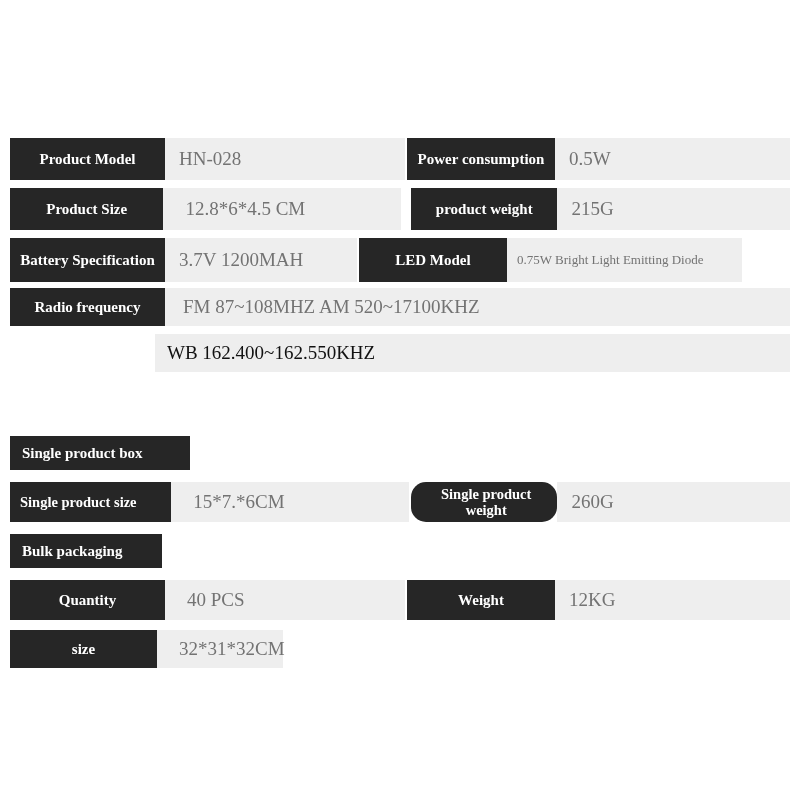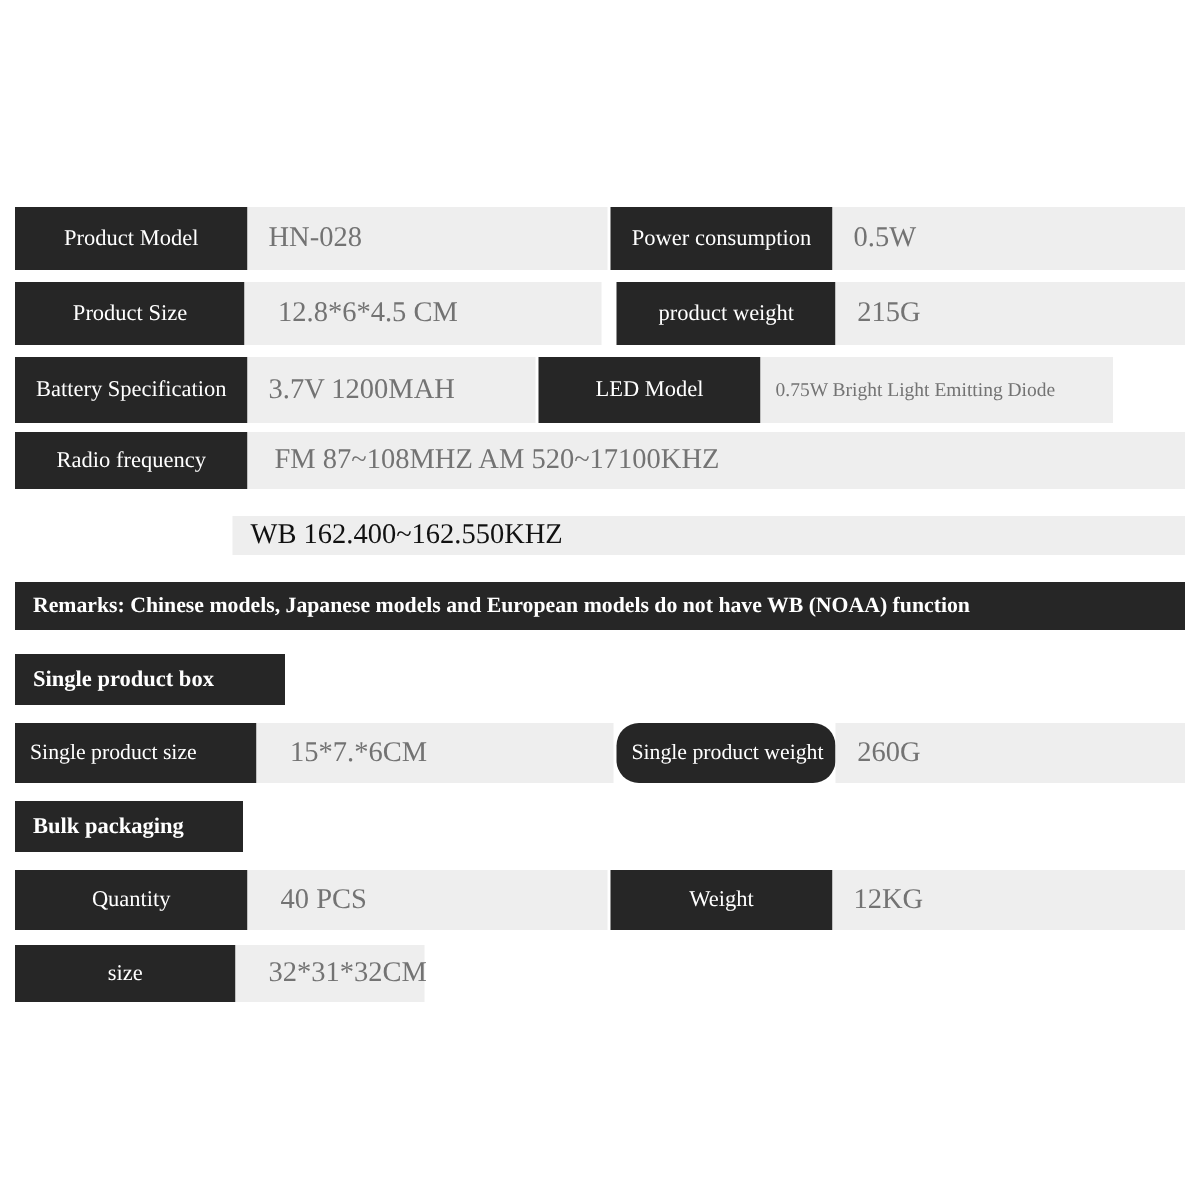--- a/index.html
+++ b/index.html
@@ -29,21 +29,21 @@
   .cell {
     display: flex;
     align-items: center;
     box-sizing: border-box;
   }
   .lbl {
     background: #262626;
     color: #ffffff;
     justify-content: center;
     text-align: center;
-    font-weight: normal;
+    font-weight: bold;
     font-size: 15px;
     line-height: 1.12;
     padding: 2px 6px;
   }
   .lbl.small {
     font-size: 14.5px;
   }
   .lbl.two-line {
     flex-direction: column;
     justify-content: center;
@@ -115,23 +115,22 @@
     <div class="cell val" style="width:192px;">3.7V 1200MAH</div>
     <div class="cell lbl" style="width:148px; margin-left:2px;">LED Model</div>
     <div class="cell val tiny" style="width:235px; padding-left:10px;">0.75W Bright Light Emitting Diode</div>
   </div>
 
   <div class="row" style="left:10px; top:288px; width:780px; height:38px;">
     <div class="cell lbl" style="width:155px;">Radio frequency</div>
     <div class="cell val" style="width:625px; padding-left:18px;">FM 87~108MHZ   AM 520~17100KHZ</div>
   </div>
 
-  <div class="wide-val" style="position:absolute; left:155px; top:344px; width:635px; height:26px; padding-left:12px;">WB 162.400~162.550KHZ</div>
+  <div class="wide-val" style="position:absolute; left:155px; top:334px; width:635px; height:38px; padding-left:12px;">WB 162.400~162.550KHZ</div>
 
-  <div class="note" style="position:absolute; left:10px; top:388px; width:780px; height:32px;">Remarks: Chinese models, Japanese models and European models do not have WB (NOAA) function</div>
 
   <div class="solo-lbl" style="position:absolute; left:10px; top:436px; width:180px; height:34px;">Single product box</div>
 
   <div class="row" style="left:10px; top:482px; width:780px; height:40px;">
     <div class="cell lbl two-line small" style="width:163px; align-items:flex-start; padding-left:10px;">Single product size</div>
     <div class="cell val center-pad" style="width:240px;">15*7.*6CM</div>
     <div class="cell lbl two-line small" style="width:148px; margin-left:2px; align-items:flex-start; padding-left:10px;border-radius:15px;">Single product weight</div>
     <div class="cell val" style="width:235px;">260G</div>
   </div>
 

